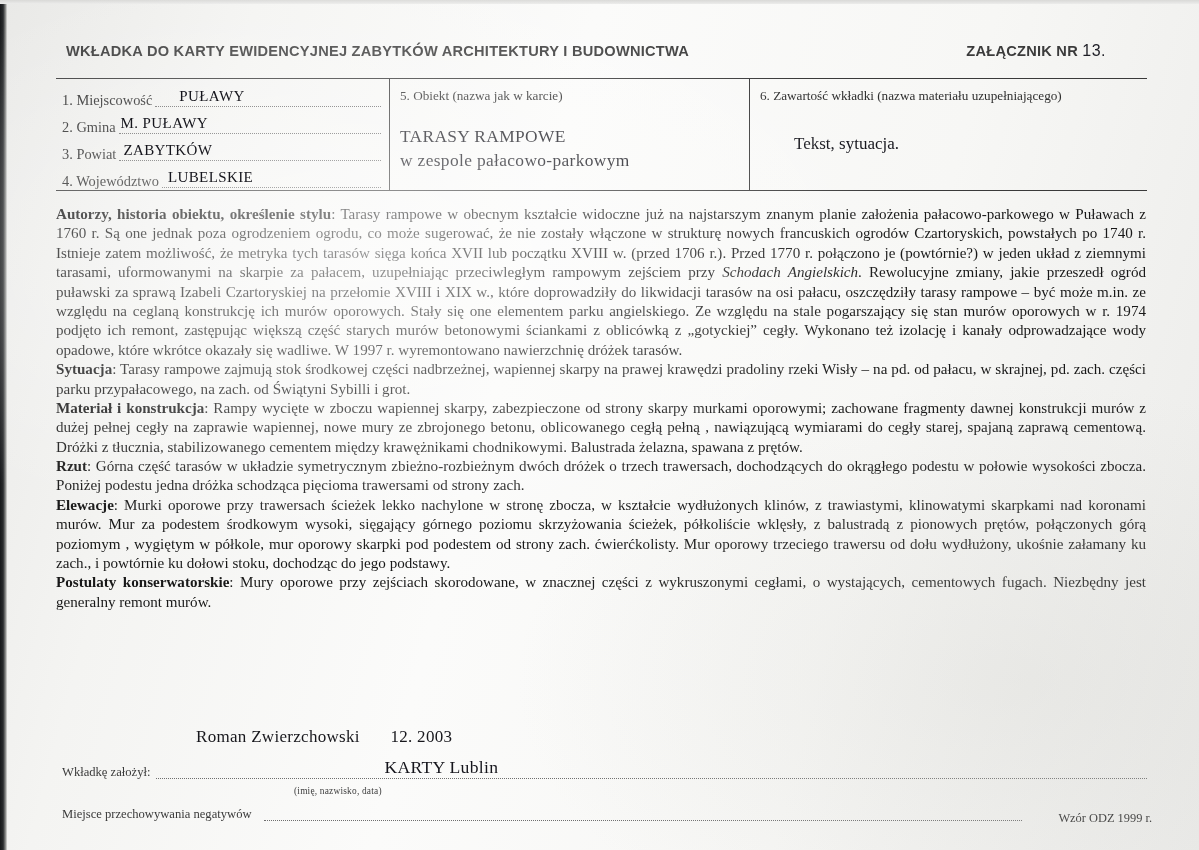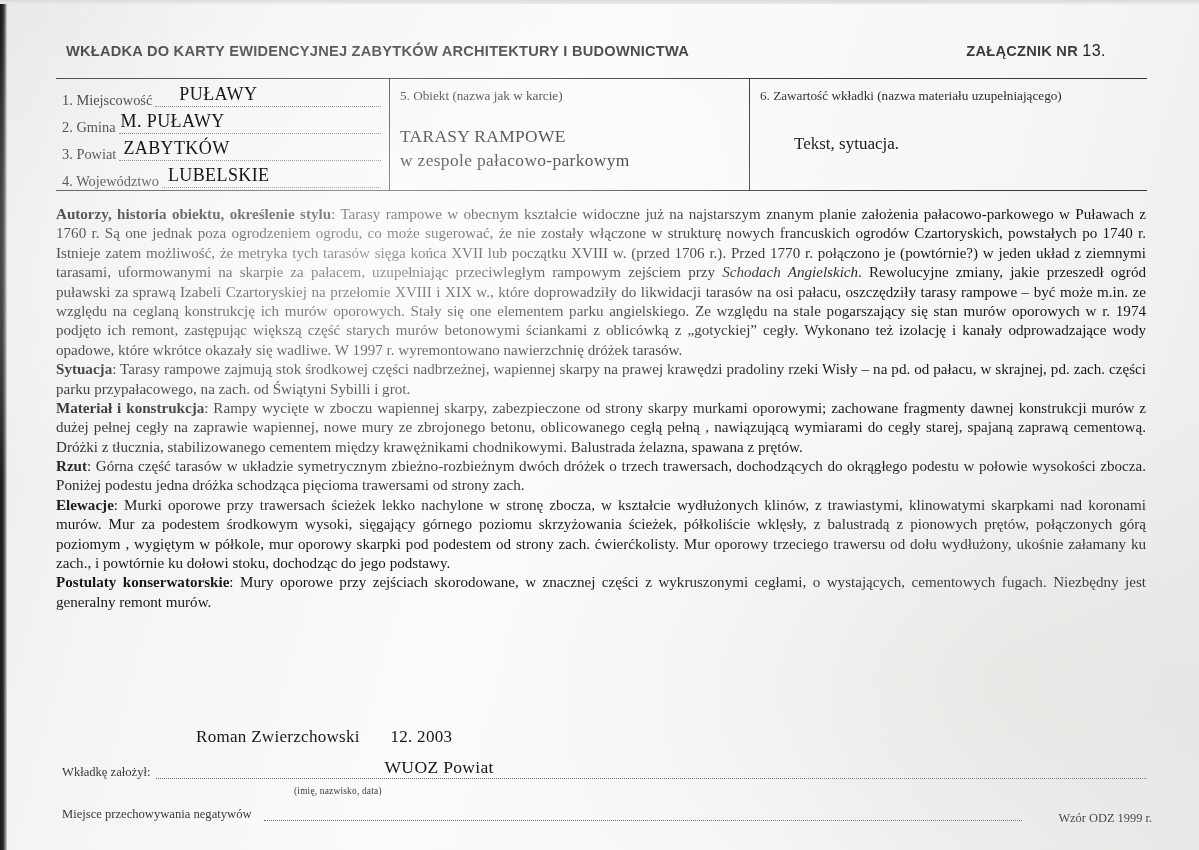--- a/index.html
+++ b/index.html
@@ -128,21 +128,21 @@
   }
   .dotline::after {
     content: "";
     position: absolute;
     left: 0; right: 0; bottom: 3px;
     border-bottom: 1.4px dotted #6e6e6e;
   }
   .field-value {
     position: absolute;
     bottom: 5px;
-    font-size: 18px;
+    font-size: 15px;
     letter-spacing: 0.4px;
     color: #15151c;
     white-space: nowrap;
     z-index: 2;
     background: transparent;
   }
 
   .cell-heading {
     font-size: 13.2px;
     color: #2e2e2e;
@@ -368,21 +368,21 @@
     </div>
 
     <div id="sig-name">
       <span>Roman Zwierzchowski</span>
       <span id="sig-date">12. 2003</span>
     </div>
 
     <div id="founder-row">
       <span id="founder-label">Wkładkę założył:</span>
       <span id="founder-line">
-        <span id="founder-value">WUOZ Powiat</span>
+        <span id="founder-value">KARTY Lublin</span>
       </span>
     </div>
     <div id="founder-hint">(imię, nazwisko, data)</div>
 
     <div id="negatives-row">
       <span id="negatives-label">Miejsce przechowywania negatywów</span>
       <span id="negatives-line"></span>
     </div>
 
     <div id="form-ref">Wzór ODZ 1999 r.</div>

